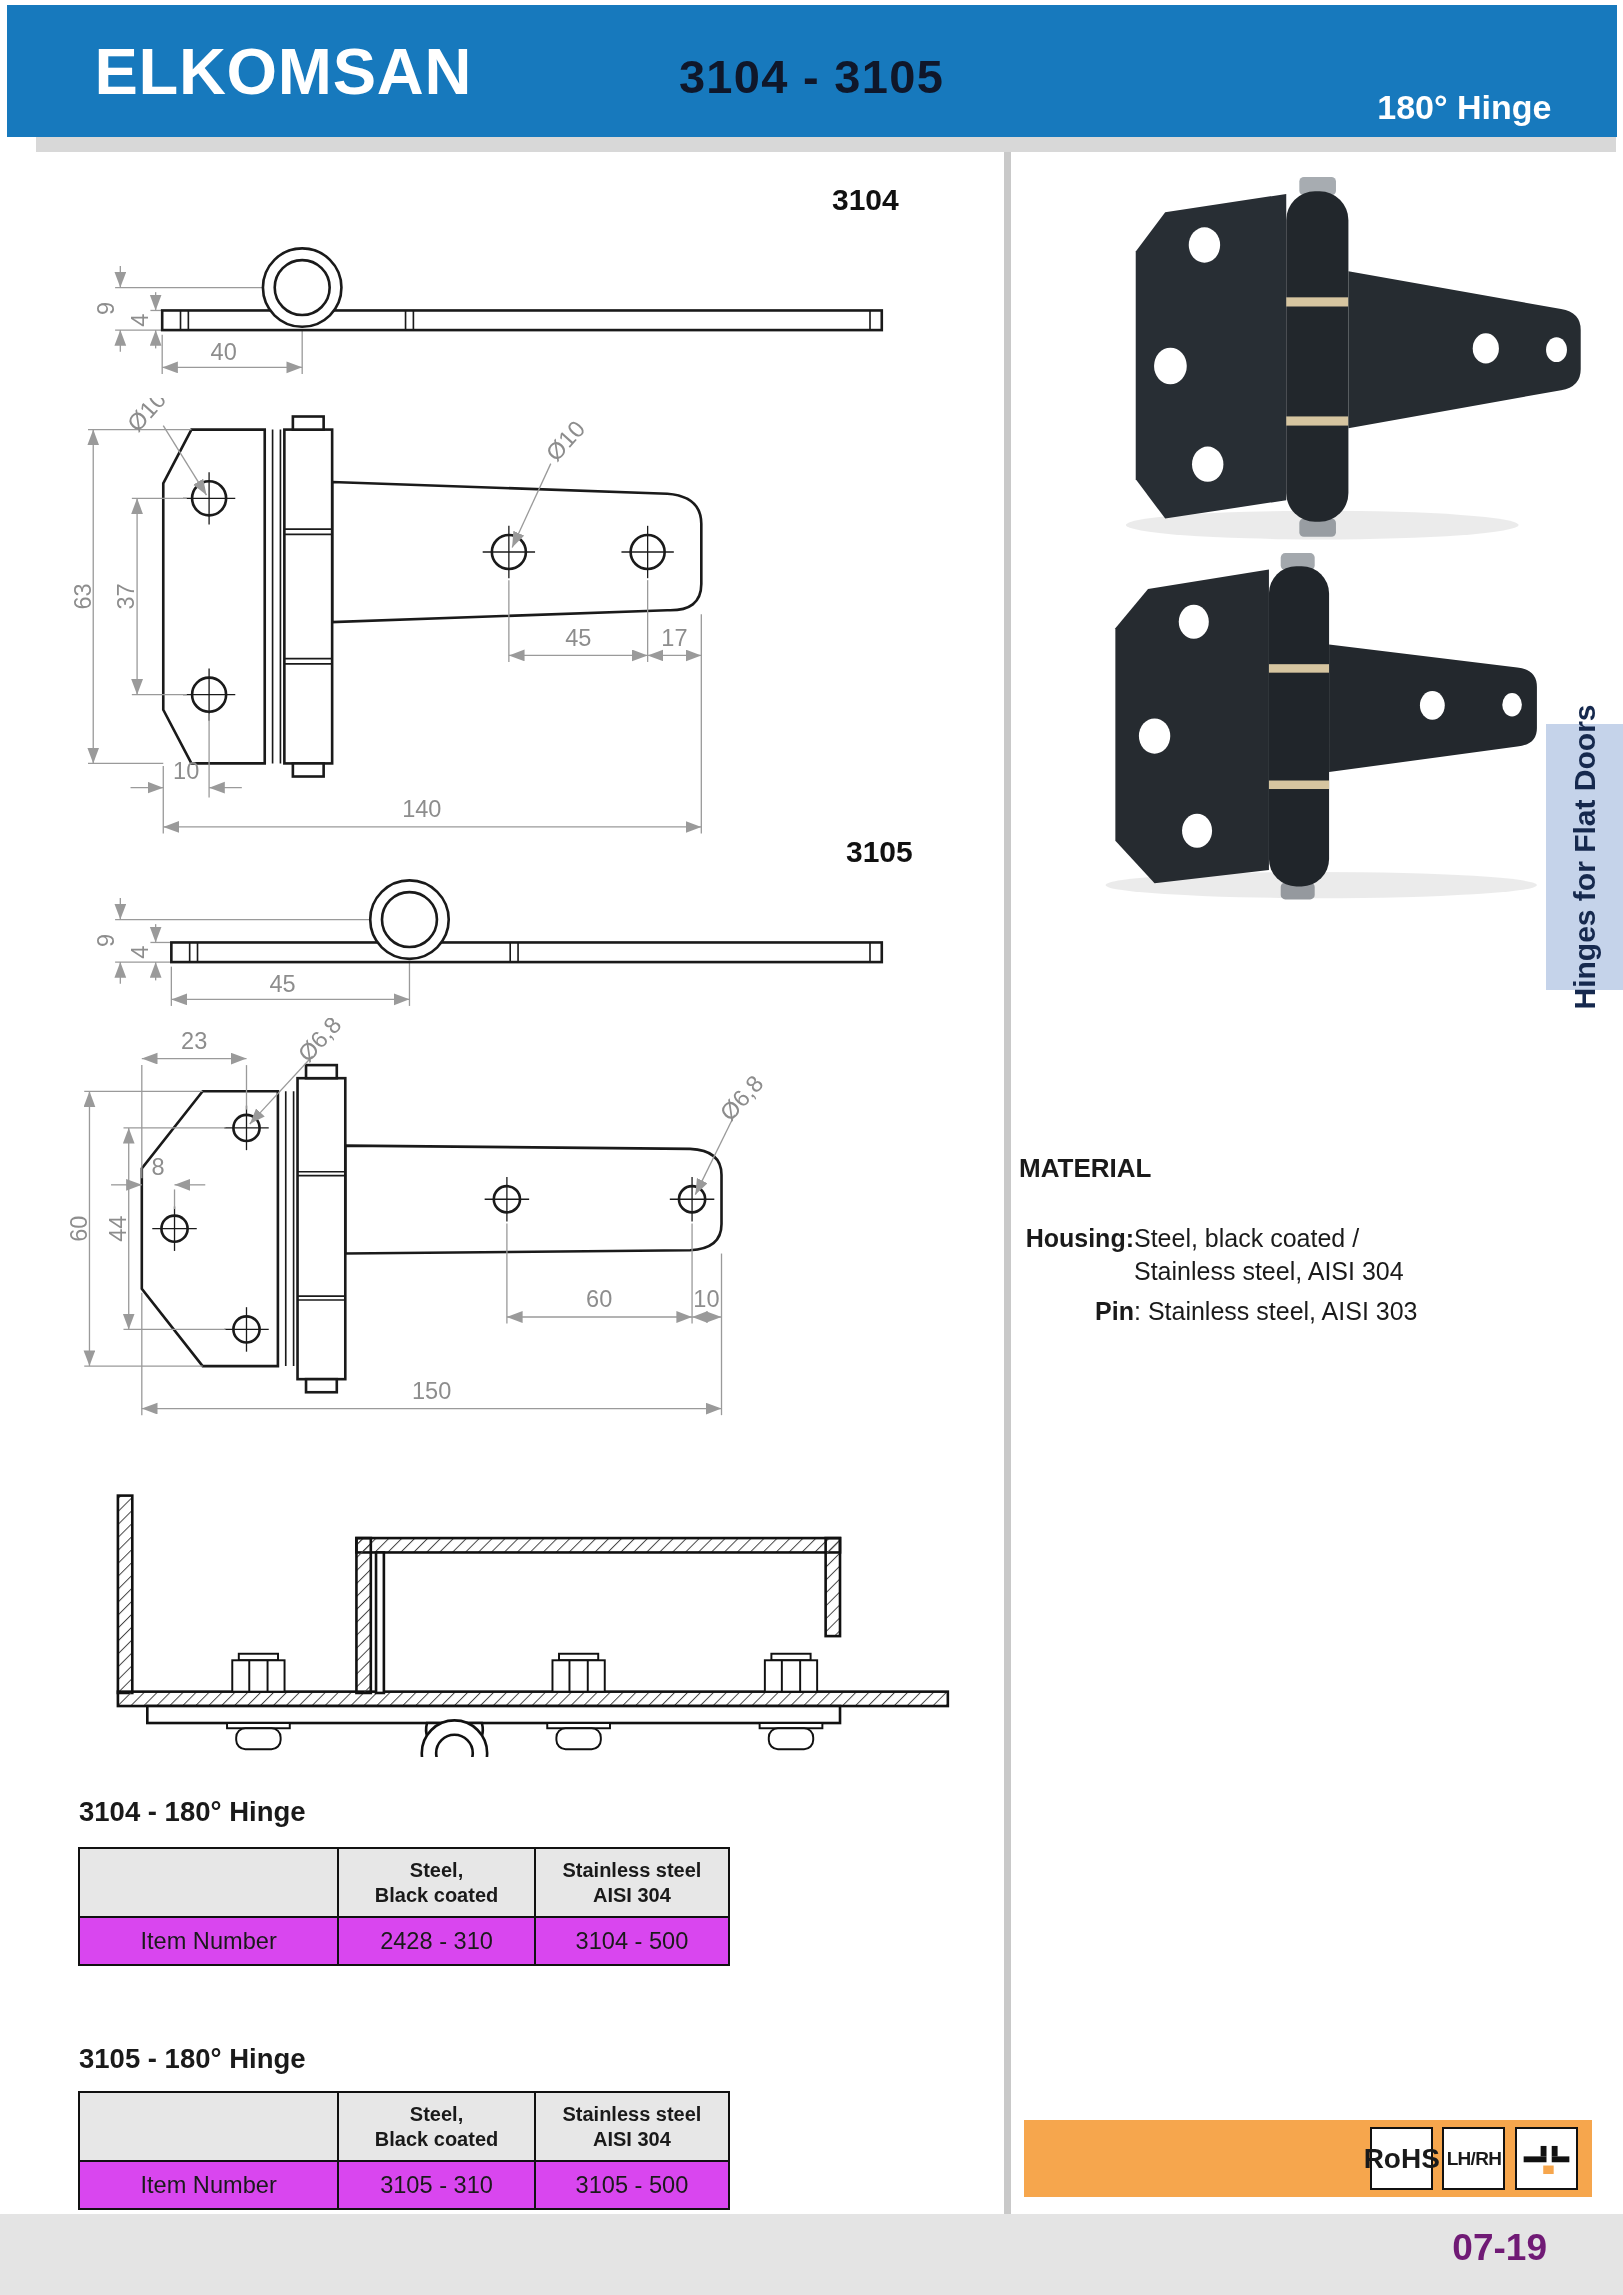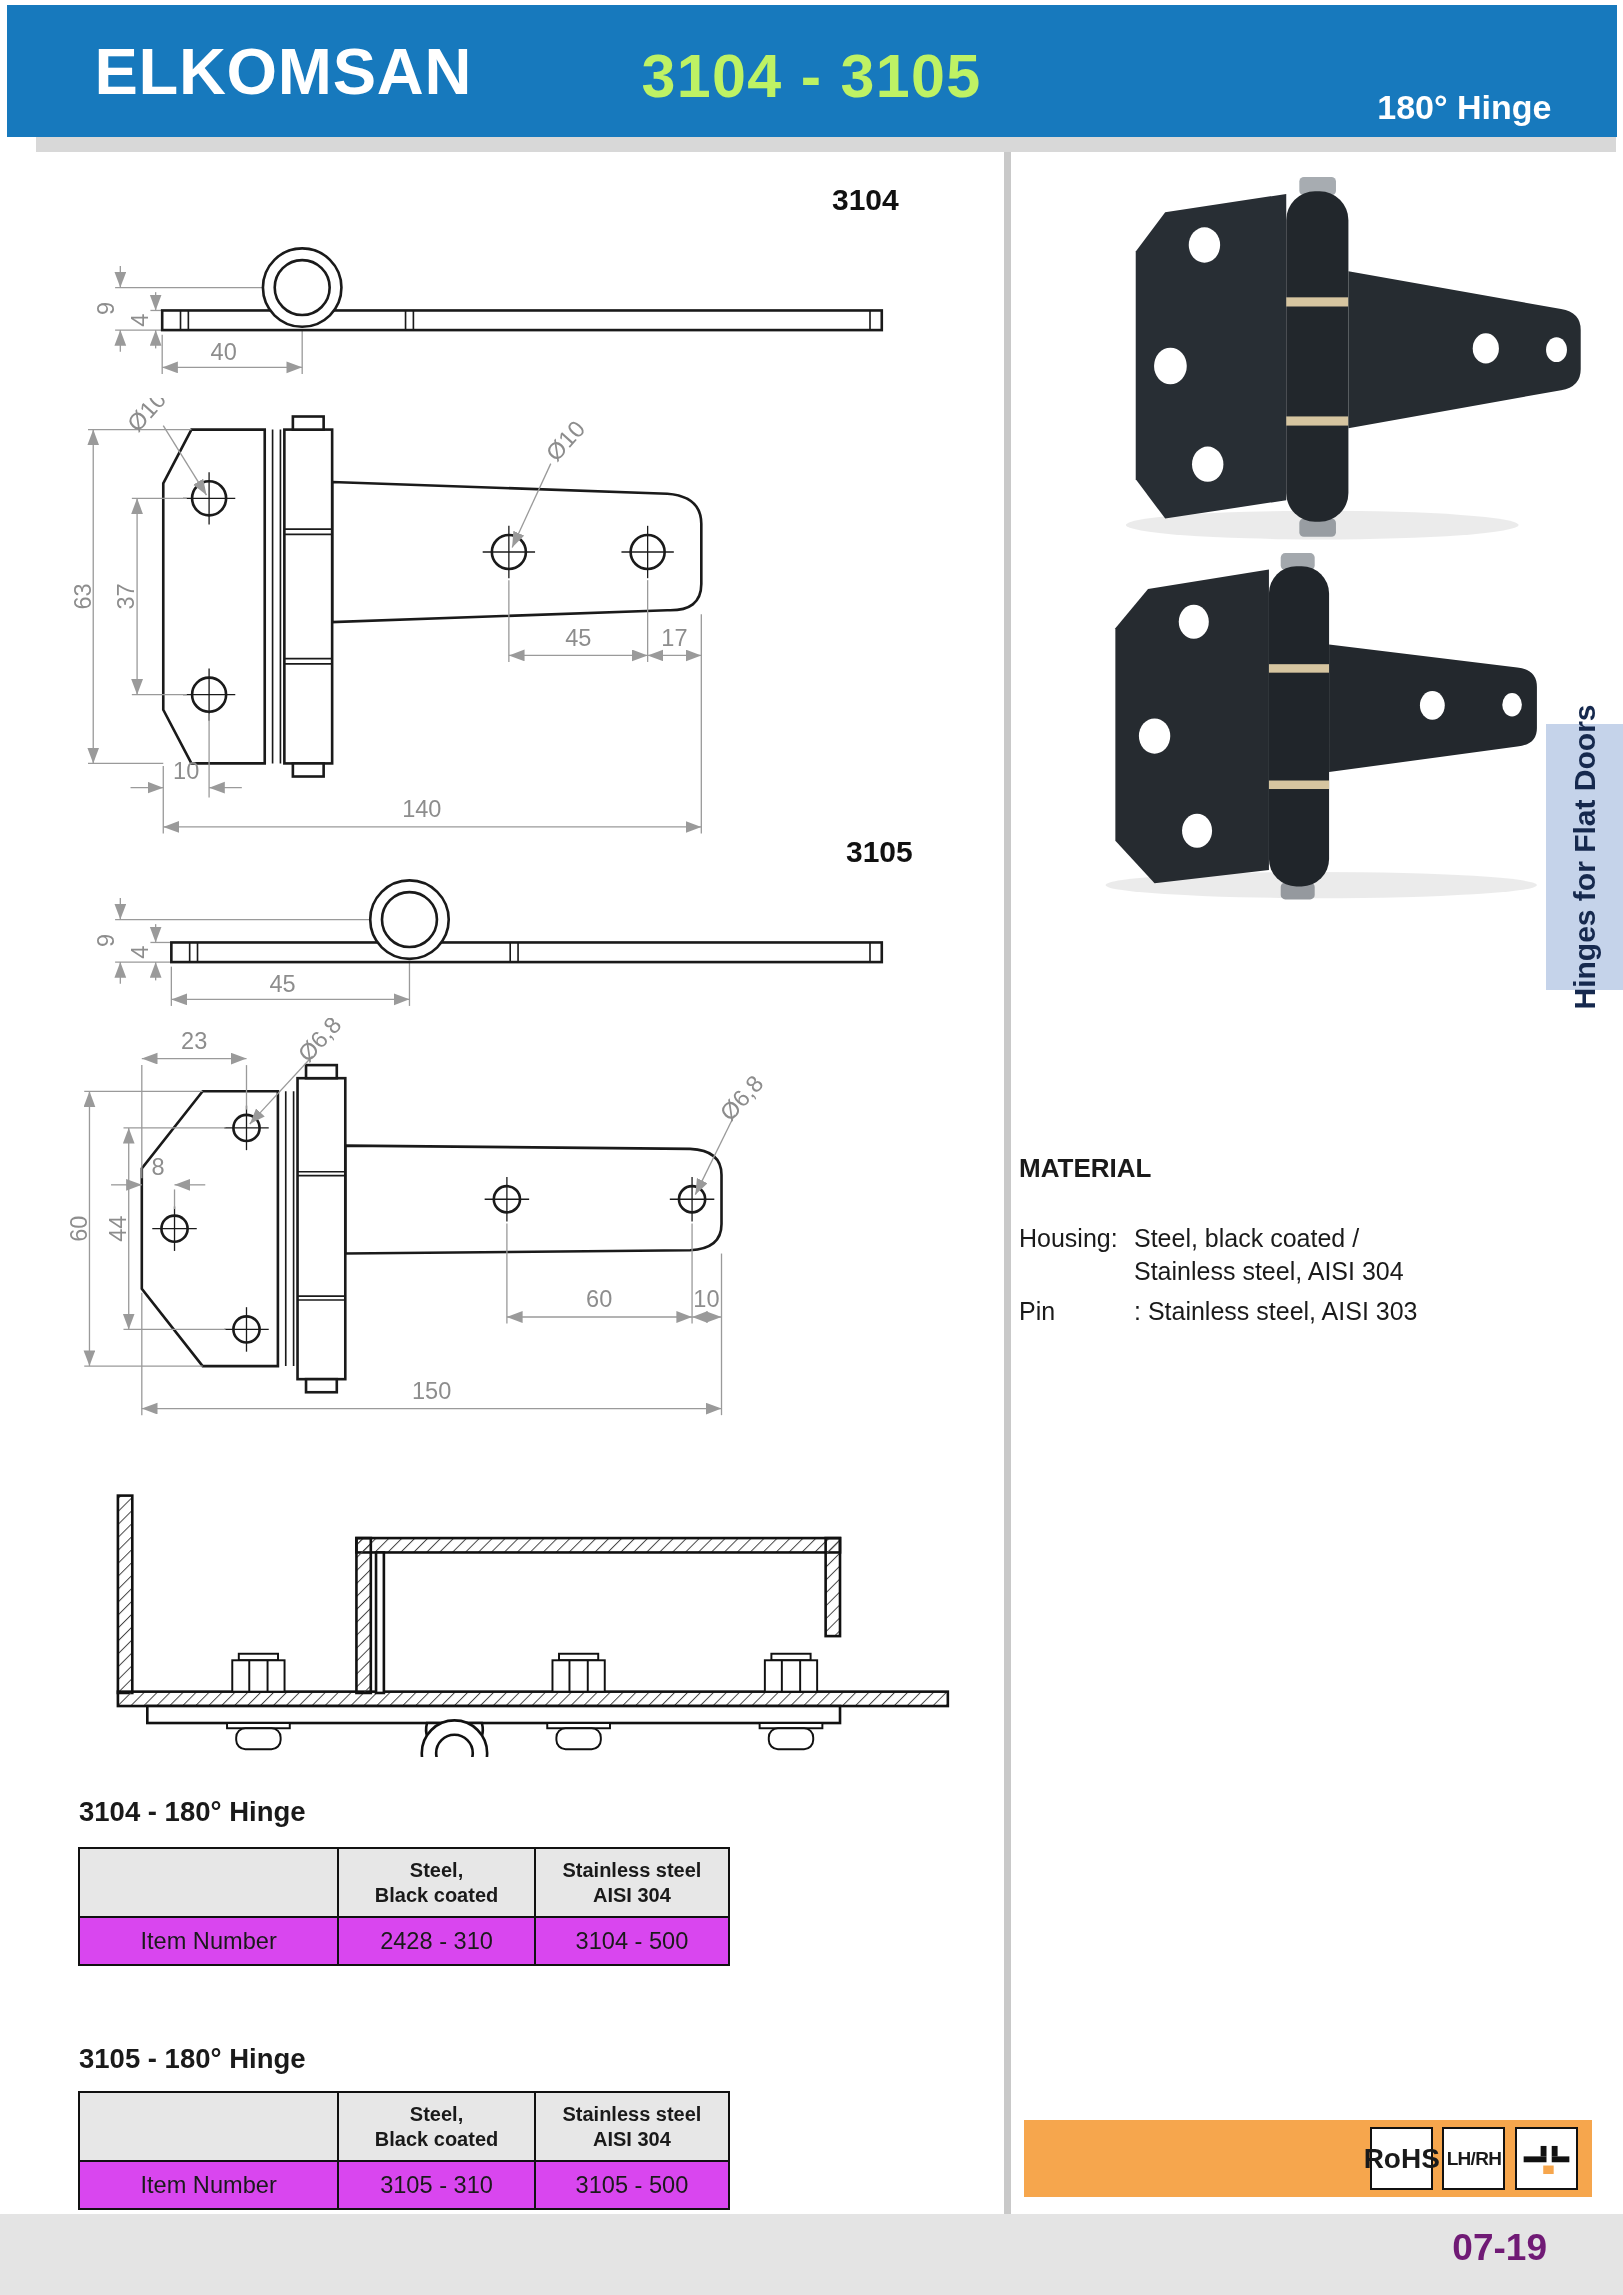--- a/index.html
+++ b/index.html
@@ -4,39 +4,39 @@
 <style>
   html,body{margin:0;padding:0;background:#ffffff;}
   .page{position:relative;width:1623px;height:2295px;background:#ffffff;overflow:hidden;
         font-family:"Liberation Sans", sans-serif;color:#1a1a1a;}
   
   .header{position:absolute;left:6.5px;top:5.2px;width:1610px;height:132px;background:#1779bd;}
   .header-shadow{position:absolute;left:36px;top:137px;width:1580px;height:15px;background:#d8d8d8;}
   .brand{position:absolute;left:88px;top:50%;transform:translateY(-50%);
          font-size:65px;font-weight:bold;color:#ffffff;letter-spacing:0.7px;}
   .range{position:absolute;left:50%;top:54%;transform:translate(-50%,-50%);
-         font-size:61px;font-weight:bold;color:#bef264;letter-spacing:1.3px;}
+         font-size:47px;font-weight:bold;color:#0f172a;letter-spacing:1.3px;}
   .subtitle{position:absolute;right:65px;bottom:10.5px;font-size:34px;font-weight:bold;color:#ffffff;}
   
   .v-divider{position:absolute;left:1004px;top:152px;width:6.5px;height:2062px;background:#c9c9c9;}
   .footer-band{position:absolute;left:0;top:2214px;width:1623px;height:81px;background:#e4e4e4;}
   .page-num{position:absolute;right:76px;top:2227px;font-size:37px;font-weight:bold;color:#701a75;text-align:center;}
   
   .dwg-label{position:absolute;font-size:30px;font-weight:bold;color:#111;}
   .lbl-3104{left:832px;top:183px;}
   .lbl-3105{left:832px;top:835px;margin-left:14px;}
   .dwg{position:absolute;}
   
   .side-tab{position:absolute;left:1546px;top:724px;width:78px;height:266px;background:#c5d3ea;
             display:flex;align-items:center;justify-content:center;}
   .side-tab span{transform:rotate(-90deg);white-space:nowrap;font-size:30px;font-weight:bold;color:#16294e;}
   .material{position:absolute;left:1019px;top:1153px;width:576px;}
   .material h3{margin:0 0 38px 0;font-size:26px;font-weight:bold;}
   .mat-grid{display:grid;grid-template-columns:115px 1fr;row-gap:6.5px;font-size:25px;line-height:1.32;}
-  .mat-label{font-weight:normal;}
+  .mat-label{font-weight:bold;text-align:right;}
   
   .tbl-title{position:absolute;left:79px;font-size:27.5px;font-weight:bold;}
   .spec-table{position:absolute;left:78px;width:652px;border-collapse:collapse;table-layout:fixed;}
   .spec-table td{border:2px solid #111;text-align:center;vertical-align:middle;font-size:23.6px;line-height:1.22;}
   .spec-table .hdr td{background:#e7e7e7;font-weight:bold;height:65px;font-size:20px;margin-top:24px;}
   .spec-table .data td{background:#d946ef;height:44px;}
   .c1{width:40%;} .c2{width:30.2%;} .c3{width:29.8%;}
   
   .orange-bar{position:absolute;left:1024px;top:2120px;width:568px;height:77px;background:#f6a64d;
               display:flex;align-items:center;justify-content:flex-end;gap:9.2px;padding-right:14.4px;box-sizing:border-box;}

